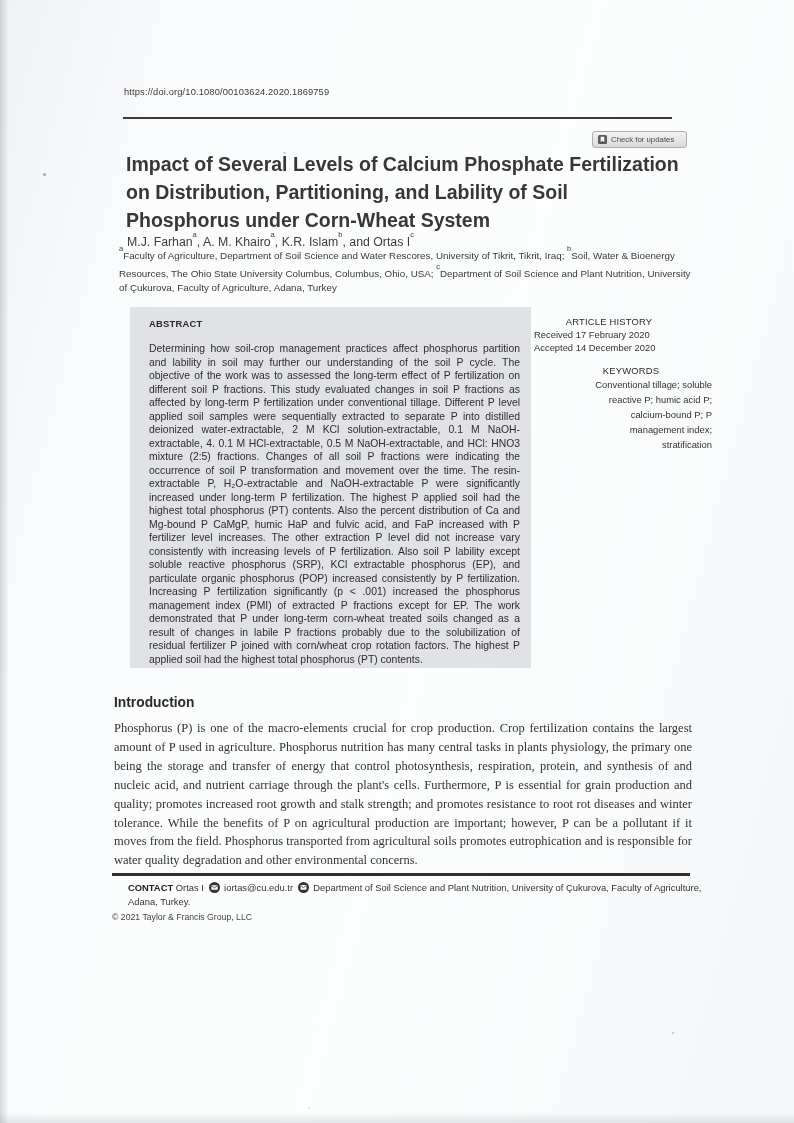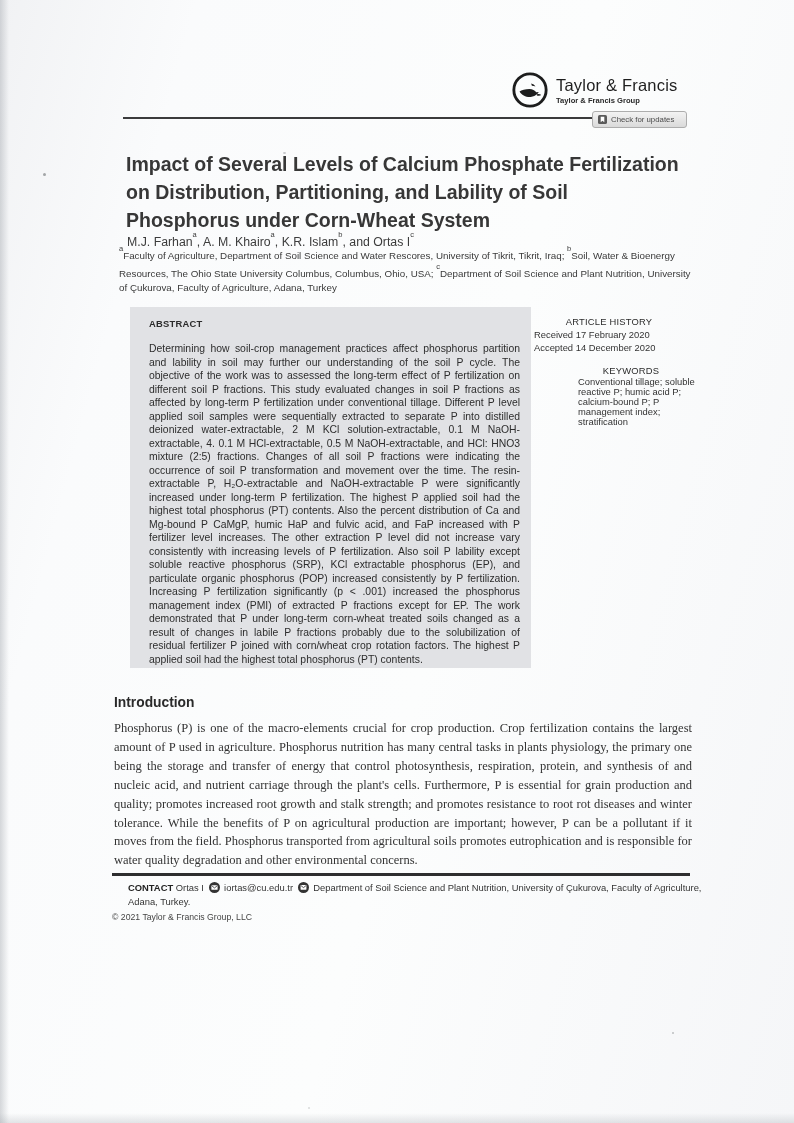--- a/index.html
+++ b/index.html
@@ -19,21 +19,21 @@
 
   .speck{position:absolute;border-radius:50%;background:rgba(95,98,102,.55);}
 
   
   .journal-block{position:absolute;left:124px;top:86px;font-size:9.3px;line-height:13.5px;color:#3a3a3a;letter-spacing:.15px;}
   .header-rule{position:absolute;left:123px;top:117px;width:549px;height:2px;background:#3b3b3c;}
   .logo{position:absolute;left:511px;top:71px;display:flex;align-items:center;gap:7px;}
   .logo-circle{width:38px;height:38px;flex:0 0 auto;}
   .logo-text .logo-name{font-size:16.5px;color:#1e1e1e;letter-spacing:.2px;}
   .logo-text .logo-group{font-size:7.6px;font-weight:700;color:#2a2a2a;margin-top:1px;}
-  .check-badge{position:absolute;left:592px;top:111px;width:95px;height:17px;
+  .check-badge{position:absolute;left:592px;top:131px;width:95px;height:17px;
     border:1px solid #adadad;border-radius:3px;
     background:linear-gradient(#f3f3f3,#dadada);
     display:flex;align-items:center;gap:4px;padding:0 5px;box-sizing:border-box;
     font-size:7.8px;color:#4a4a4a;cursor:pointer;}
 
   
   .title{position:absolute;left:126px;top:150px;width:553px;
     font-size:19.5px;line-height:28px;font-weight:700;color:#373737;}
   .authors{position:absolute;left:127px;top:234px;font-size:12.3px;color:#3c3c3c;}
   .authors sup,.affils sup{font-size:7.5px;position:relative;top:-4px;}
@@ -43,21 +43,21 @@
   
   .abstract-box{position:absolute;left:130px;top:307px;width:401px;height:361px;
     background:#e1e2e5;box-sizing:border-box;padding:11px 11px 0 19px;}
   .abstract-label{font-size:9.4px;font-weight:700;color:#2b2b2b;letter-spacing:.25px;margin-bottom:13px;}
   .abstract-text{font-size:10.4px;line-height:13.5px;text-align:justify;color:#2d2d2d;}
 
   
   .sidebar{position:absolute;left:534px;top:315px;width:150px;font-size:9.4px;line-height:13px;color:#333;}
   .sb-label{font-weight:400;color:#2b2b2b;letter-spacing:.2px;text-align:center;}
   .sb-keywords{margin-top:10px;margin-left:44px;}
-  .sb-kw-text{width:134px;line-height:10px;}
+  .sb-kw-text{width:134px;line-height:15px;text-align:right;}
 
   
   .intro-heading{position:absolute;left:114px;top:695px;font-size:13.8px;font-weight:700;color:#2a2a2a;}
   .intro-par{position:absolute;left:114px;top:719px;width:578px;
     font-family:"Liberation Serif",serif;font-size:12.5px;line-height:18.9px;
     text-align:justify;color:#333;}
 
   
   .footer-rule{position:absolute;left:112px;top:873px;width:578px;height:2.5px;background:#2e2e2f;}
   .contact{position:absolute;left:128px;top:881px;width:578px;font-size:9.4px;line-height:13.8px;color:#343434;}
@@ -71,37 +71,24 @@
 <div class="page">
   <div class="edge-left"></div>
   <div class="edge-bottom"></div>
 
   <div class="speck" style="left:43px;top:173px;width:3px;height:3px;"></div>
   <div class="speck" style="left:283px;top:152px;width:3px;height:2px;opacity:.6;"></div>
   <div class="speck" style="left:672px;top:1032px;width:2px;height:2px;opacity:.7;"></div>
   <div class="speck" style="left:308px;top:1107px;width:2px;height:2px;opacity:.4;"></div>
 
   <div class="journal-block">
+    <div>https://doi.org/10.1080/00103624.2020.1869759</div>
   </div>
   <div class="header-rule"></div>
 
-  <div class="logo">
-    <span class="logo-circle">
-      <svg viewBox="0 0 40 40" width="38" height="38">
-        <circle cx="20" cy="20" r="17" fill="none" stroke="#1d1d1d" stroke-width="3"></circle>
-        <path d="M9 21.5c2.2 4.2 8.2 6.6 12.8 5.6 4-.9 6.4-3 7.4-5.1l-2.6.3c-1.5-2-4-3.4-7.1-3.4-4.4 0-8.4 1-10.5 2.6z" fill="#1d1d1d"></path>
-        <path d="M25.8 16.2c-1-1.5-2.6-2.6-4.6-3.1l.8 2.3c1.4.2 2.7.5 3.8.8z" fill="#1d1d1d"></path>
-        <path d="M27.5 24.4c1.6-.4 3.2-.2 4.3.9-1.3.9-3 .9-4.6.4z" fill="#1d1d1d"></path>
-      </svg>
-    </span>
-    <span class="logo-text">
-      <div class="logo-name">Taylor &amp; Francis</div>
-      <div class="logo-group">Taylor &amp; Francis Group</div>
-    </span>
-  </div>
 
   <div class="check-badge">
     <span style="display:inline-block;width:9px;height:9px;">
       <svg viewBox="0 0 10 10" width="9" height="9">
           <rect width="10" height="10" rx="1.8" fill="#5a5a5a"></rect>
           <path d="M3 2h4v6L5 6.4 3 8z" fill="#fff"></path>
         </svg>
     </span>
     <span>Check for updates</span>
   </div>

